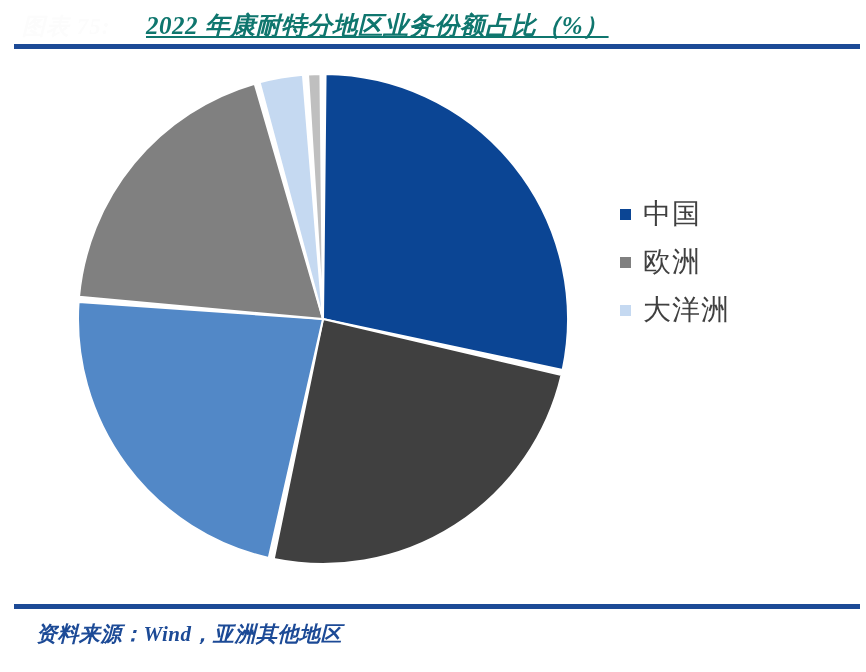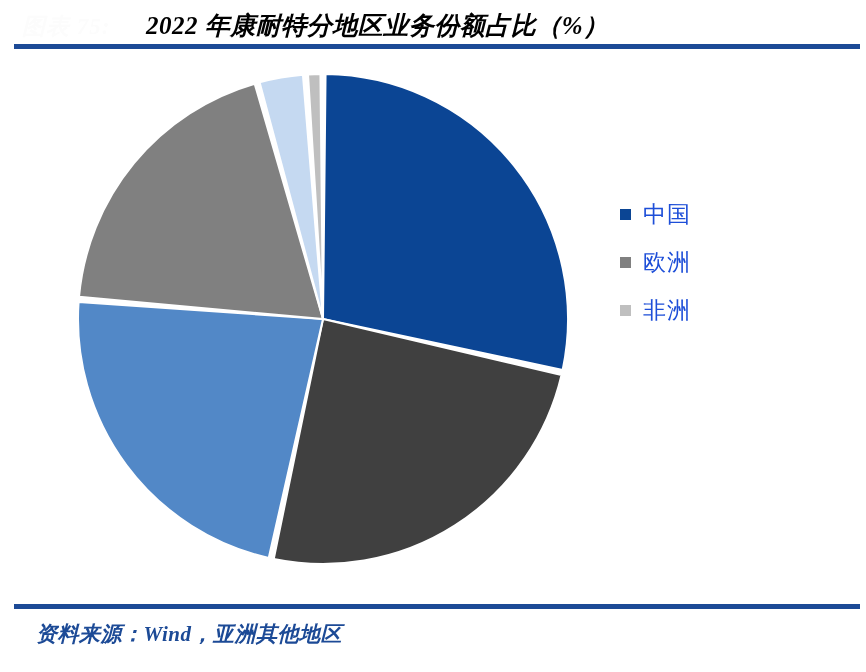--- a/index.html
+++ b/index.html
@@ -102,22 +102,22 @@
     height: 48px;
   }
   .legend-swatch {
     width: 11px;
     height: 11px;
     flex: 0 0 11px;
     margin-right: 12px;
   }
   .legend-label {
     font-family: "Liberation Serif", "DejaVu Serif", serif;
-    font-size: 23px;
-    color: #1d4ed8;
+    font-size: 28px;
+    color: #404040;
     letter-spacing: 1px;
     white-space: nowrap;
   }
 
   
   .footer-source {
     position: absolute;
     left: 36px;
     top: 620px;
     font-family: "Liberation Serif", "DejaVu Serif", serif;
@@ -129,21 +129,21 @@
     letter-spacing: 0.5px;
   }
 </style>
 </head>
 <body>
 
 <div id="page">
 
   <div class="header">
     <div class="figure-number">图表 75:</div>
-    <div class="chart-title" style="color: #000000;">2022 年康耐特分地区业务份额占比（%）</div>
+    <div class="chart-title" style="color: #0f766e; text-decoration: underline;">2022 年康耐特分地区业务份额占比（%）</div>
   </div>
   <div class="rule-top" style="background: rgb(28, 74, 150);"></div>
 
   <div class="plot-area">
 
     <div class="pie-wrap">
       <svg class="pie-svg" viewBox="0 0 540 520">
         <g id="pie-slices">
             <path d="M 268 252 L 270.57 7.01 A 245 245 0 0 1 507.65 302.94 Z" fill="#0B4594" stroke="#FFFFFF" stroke-width="2"></path>
             <path d="M 268 252 L 506.53 307.95 A 245 245 0 0 1 218.74 492.00 Z" fill="#404040" stroke="#FFFFFF" stroke-width="2"></path>
@@ -158,22 +158,22 @@
     <div class="legend" id="legend">
         <div class="legend-item">
           <span class="legend-swatch" style="background: rgb(11, 69, 148);"></span>
           <span class="legend-label">中国</span>
         </div>
         <div class="legend-item">
           <span class="legend-swatch" style="background: rgb(128, 128, 128);"></span>
           <span class="legend-label">欧洲</span>
         </div>
         <div class="legend-item">
-          <span class="legend-swatch" style="background: rgb(191, 191, 191);"></span>
-          <span class="legend-label">非洲</span>
+          <span class="legend-swatch" style="background: rgb(197, 217, 241);"></span>
+          <span class="legend-label">大洋洲</span>
         </div>
       </div>
 
   </div>
 
   <div class="rule-bottom" style="background: rgb(28, 74, 150);"></div>
 
   <div class="footer-source" style="color: rgb(28, 74, 150);">资料来源：Wind，亚洲其他地区</div>
 
 </div>

